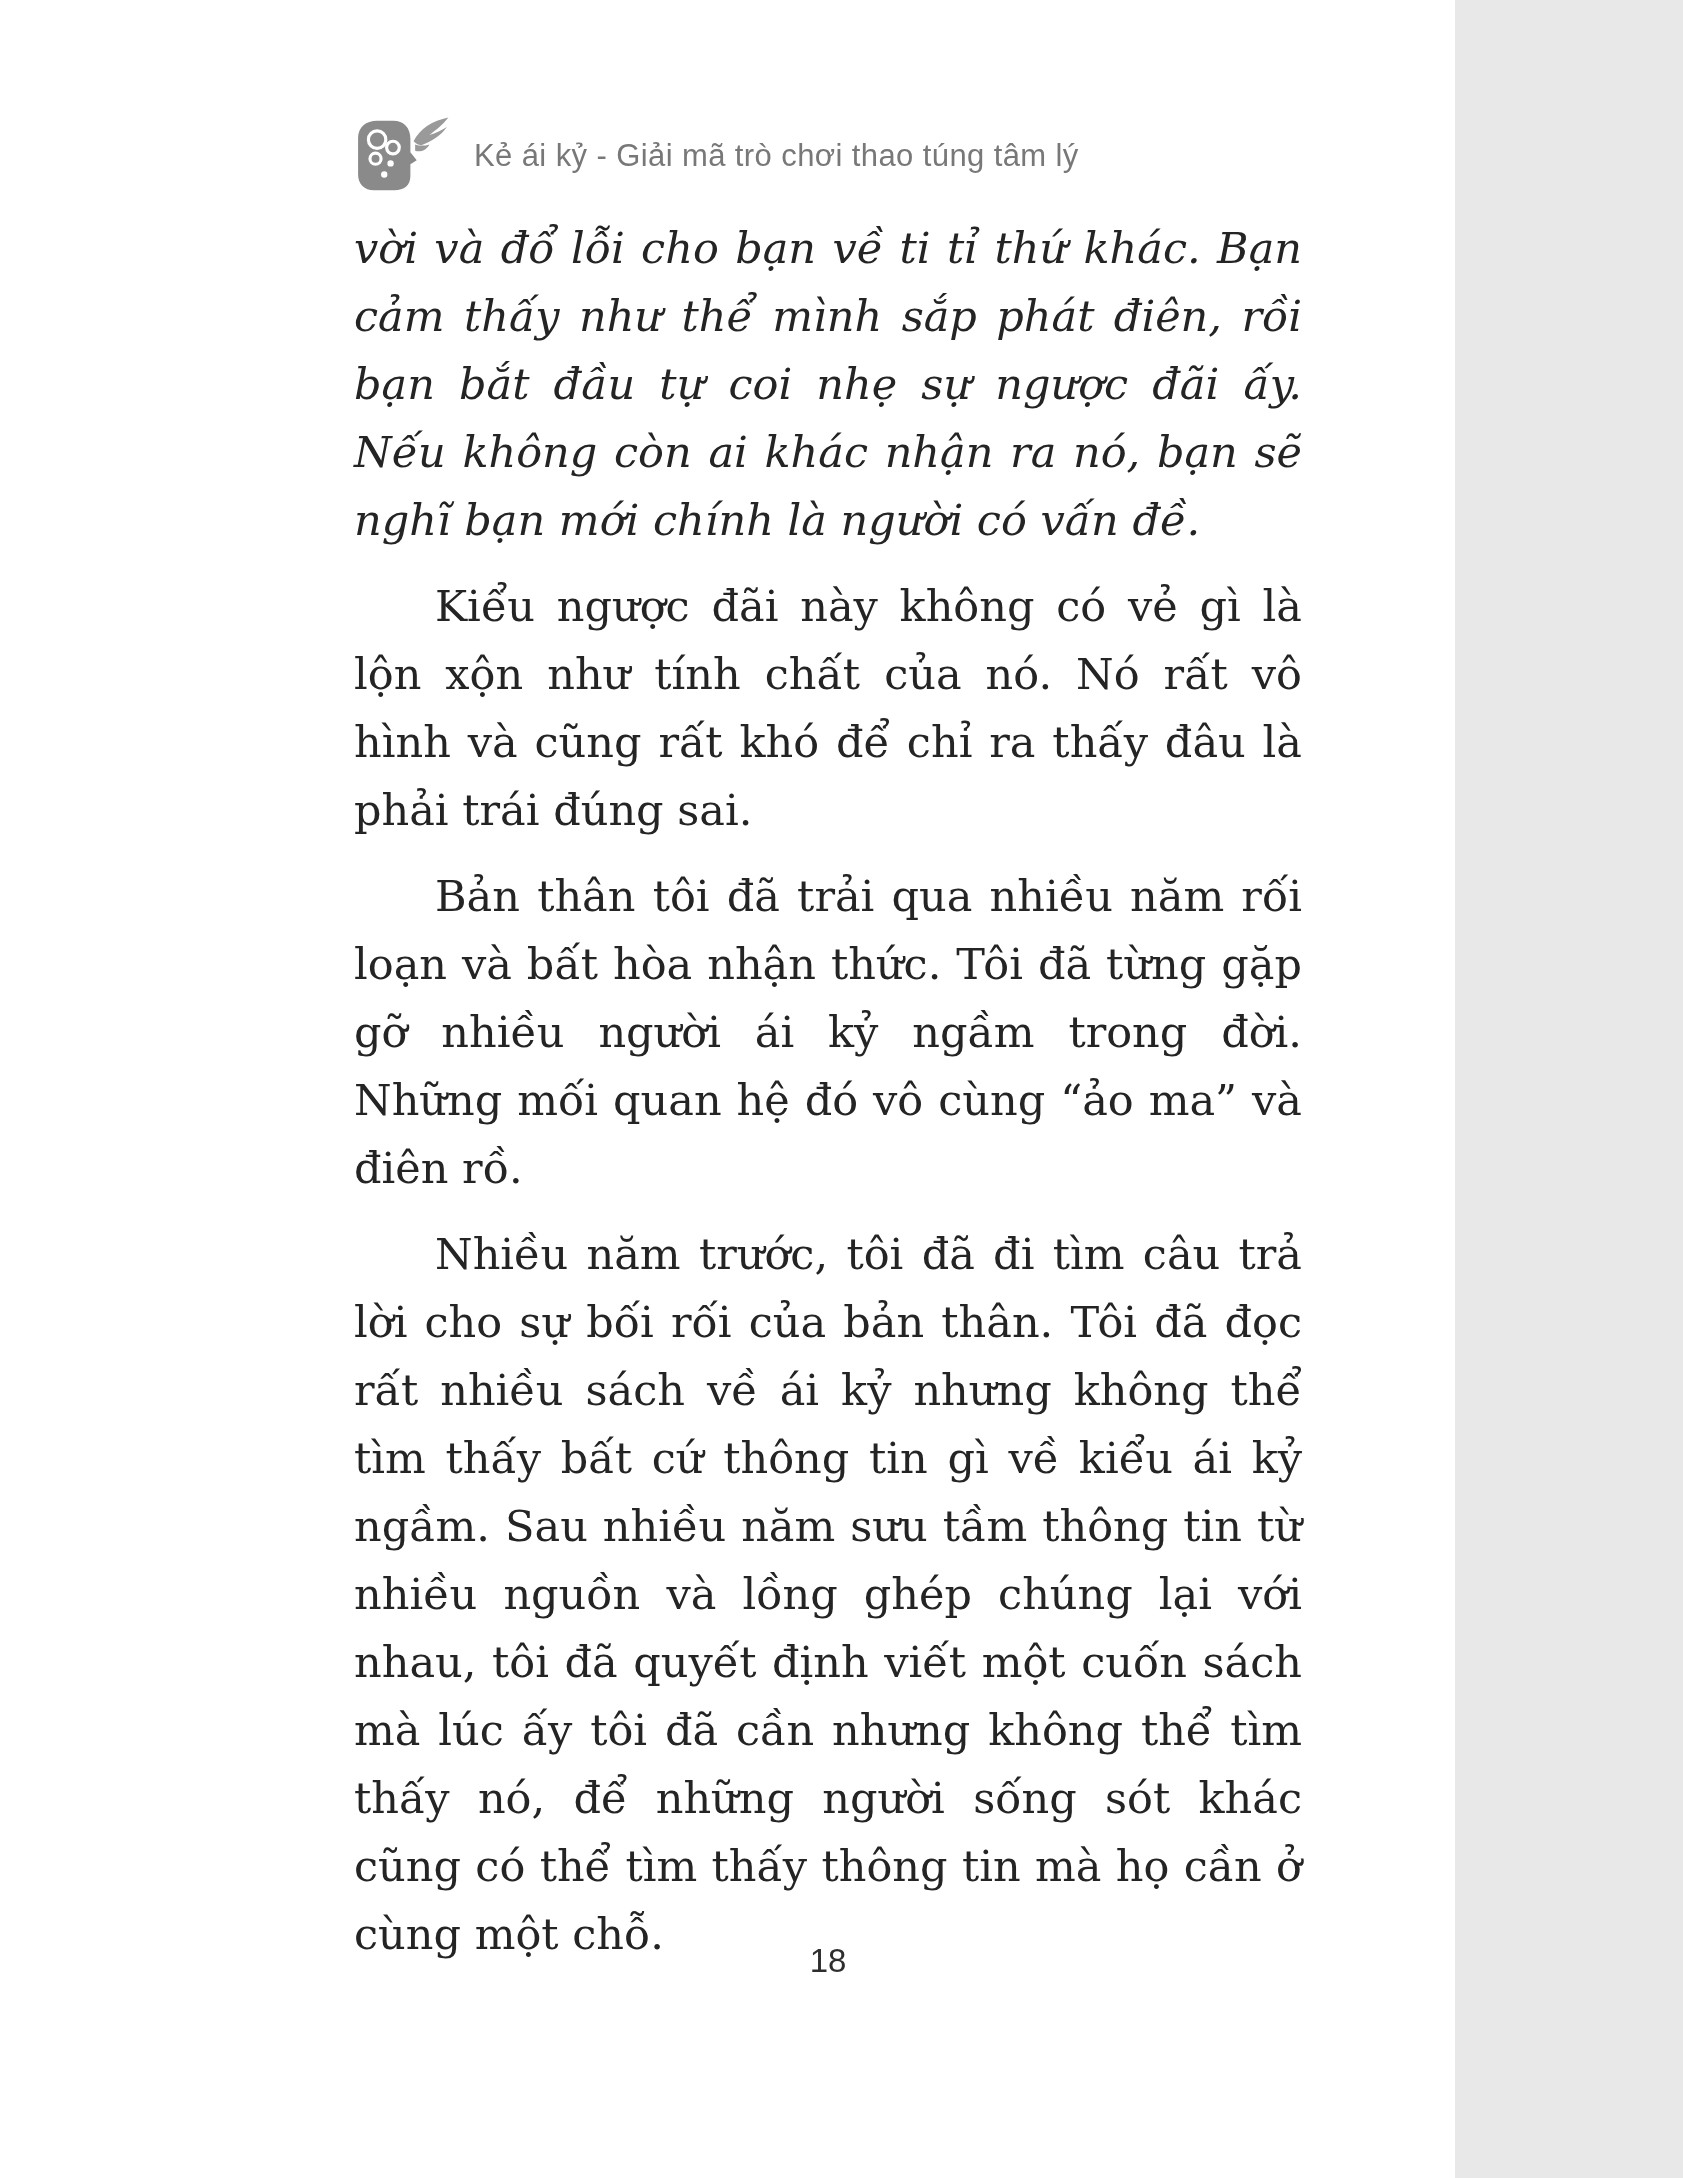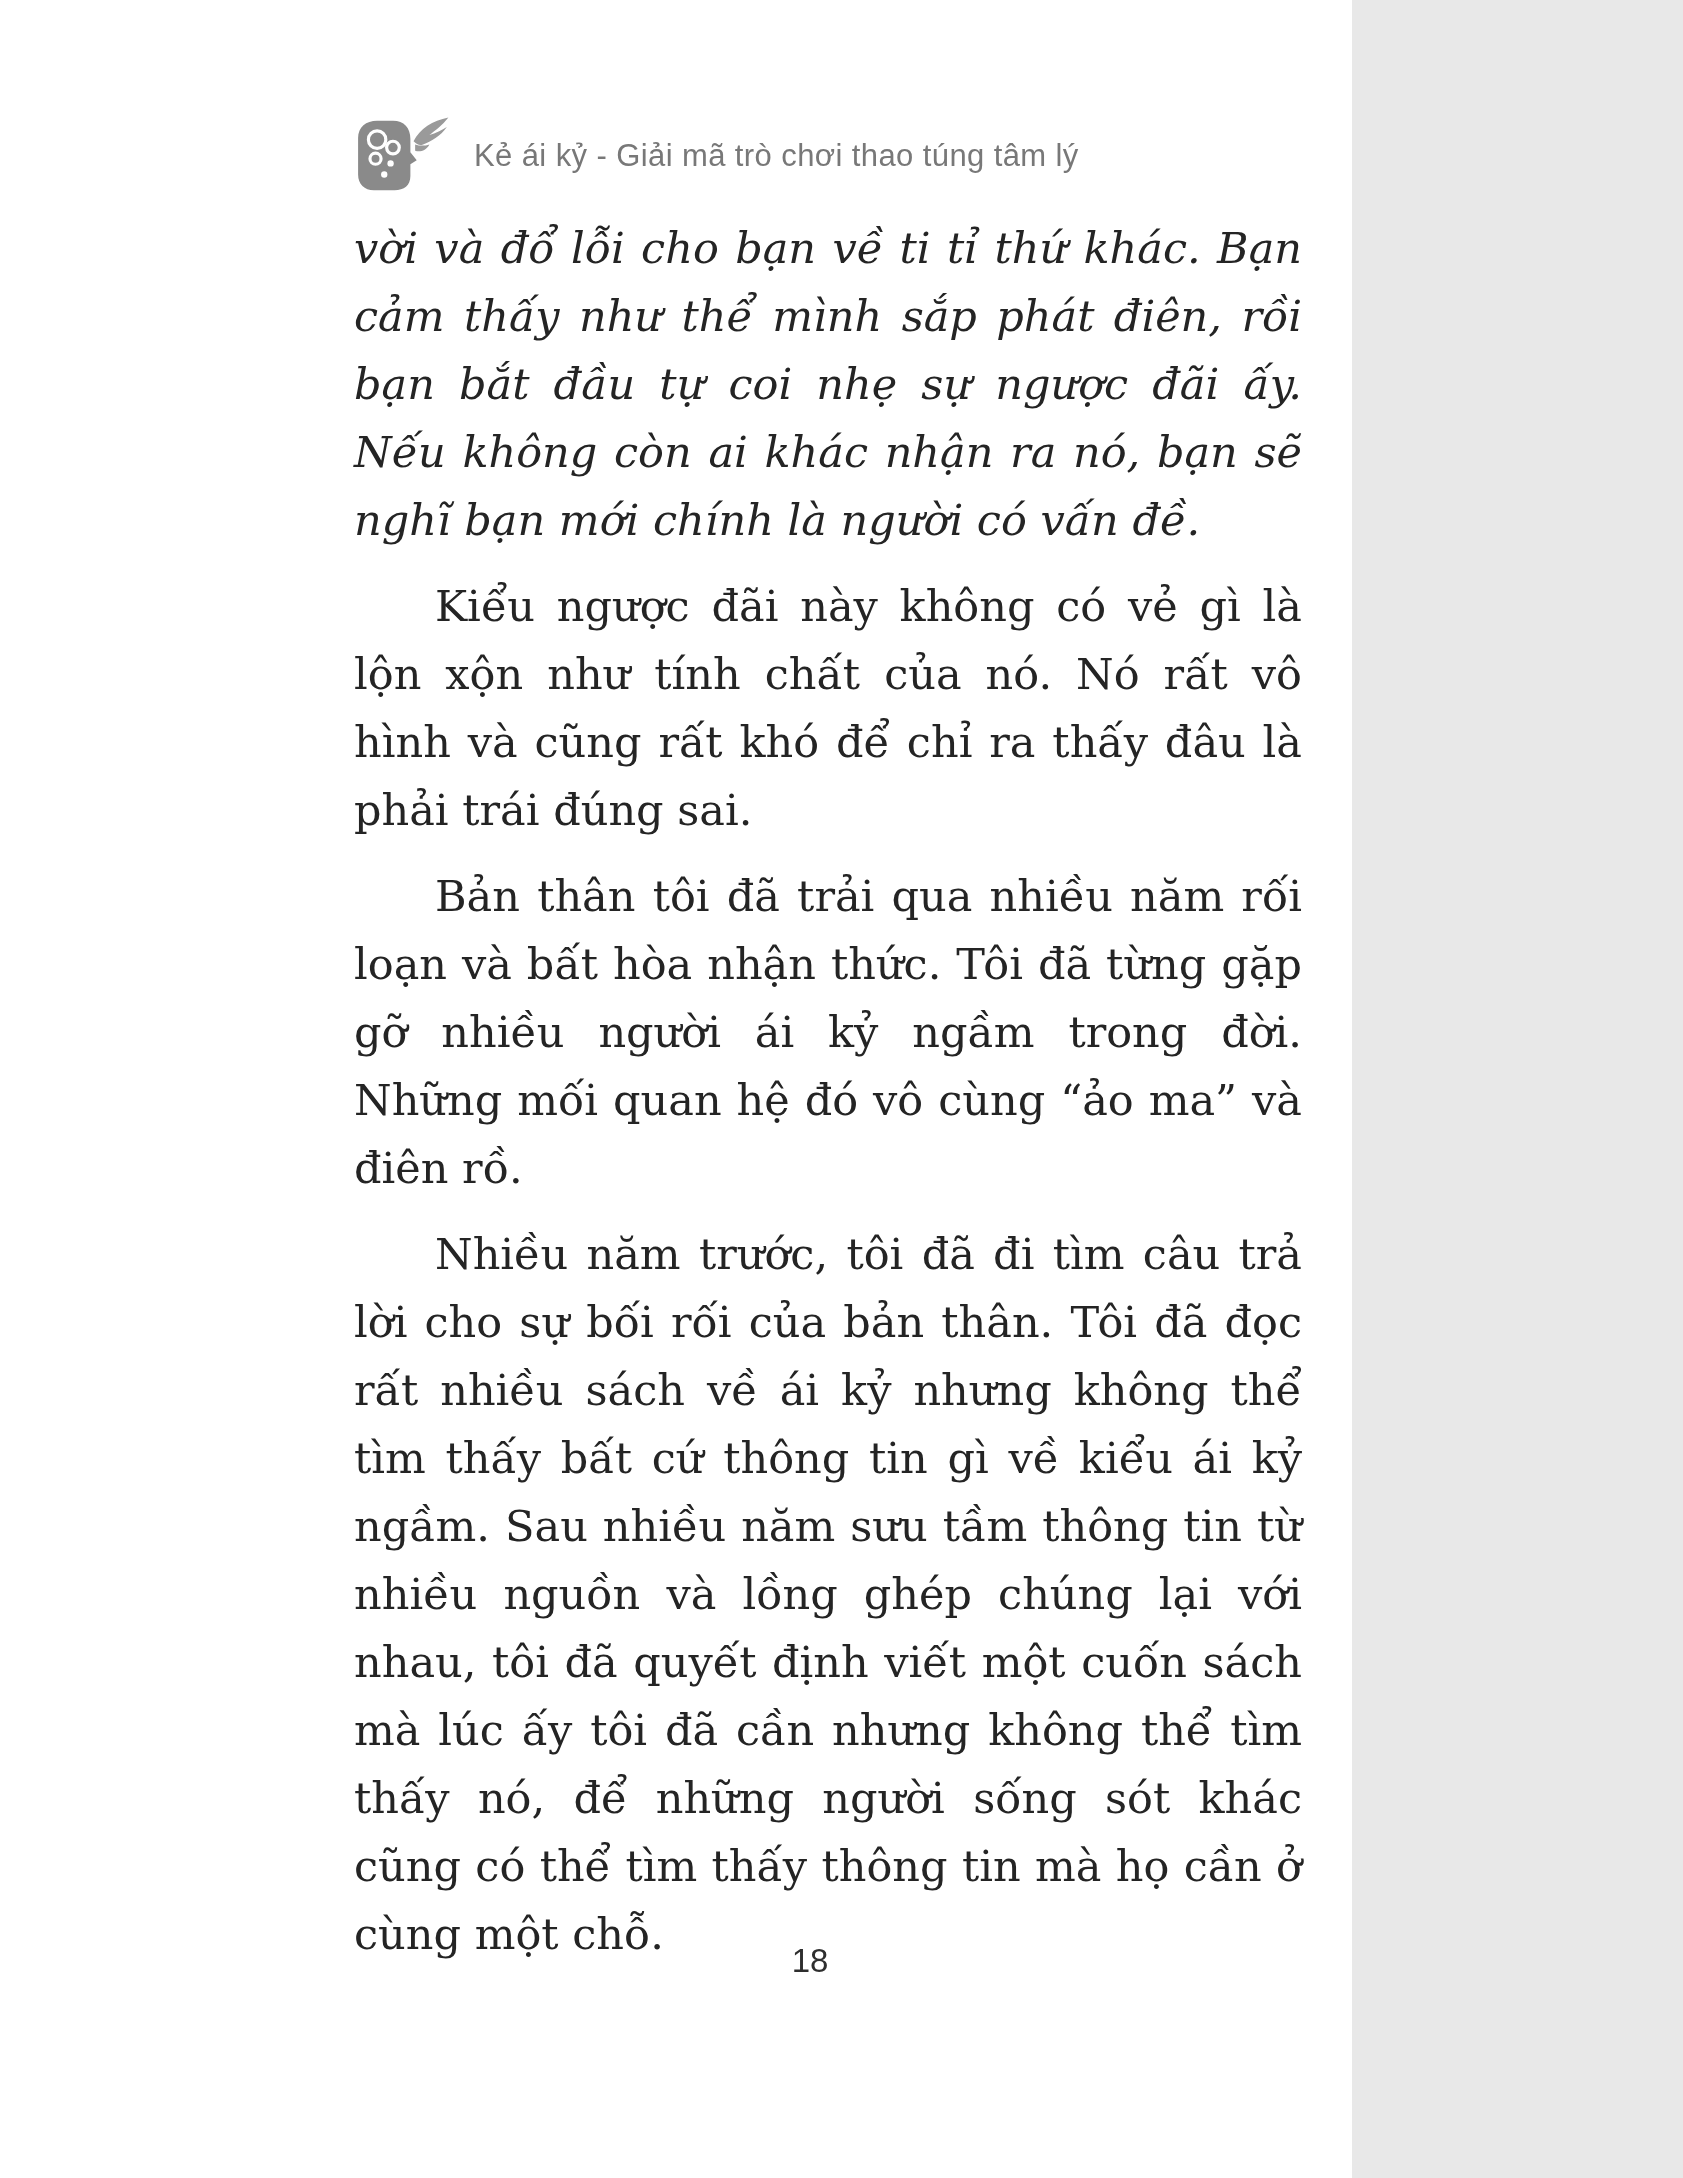--- a/index.html
+++ b/index.html
@@ -2,21 +2,21 @@
 <html><head>
 <meta charset="utf-8">
 <style>
   html, body {
     margin: 0;
     padding: 0;
     background: #e8e8e8;
   }
   .page {
     position: relative;
-    width: 1352px;
+    width: 1455px;
     height: 2178px;
     background: #ffffff;
     overflow: hidden;
     font-family: "DejaVu Serif", serif;
   }
   .page-header {
     position: absolute;
     top: 117px;
     left: 347px;
     width: 960px;
@@ -57,21 +57,21 @@
     margin: 0 0 18px 0;
     text-indent: 81px;
   }
   .para.first {
     text-indent: 0;
     font-style: italic;
   }
   .page-number {
     position: absolute;
     top: 1942px;
-    left: 336px;
+    left: 354px;
     width: 948px;
     text-align: center;
     font-family: "Liberation Sans", sans-serif;
     font-size: 33px;
     color: #2e2e2e;
   }
 </style>
 </head>
 <body>
 

